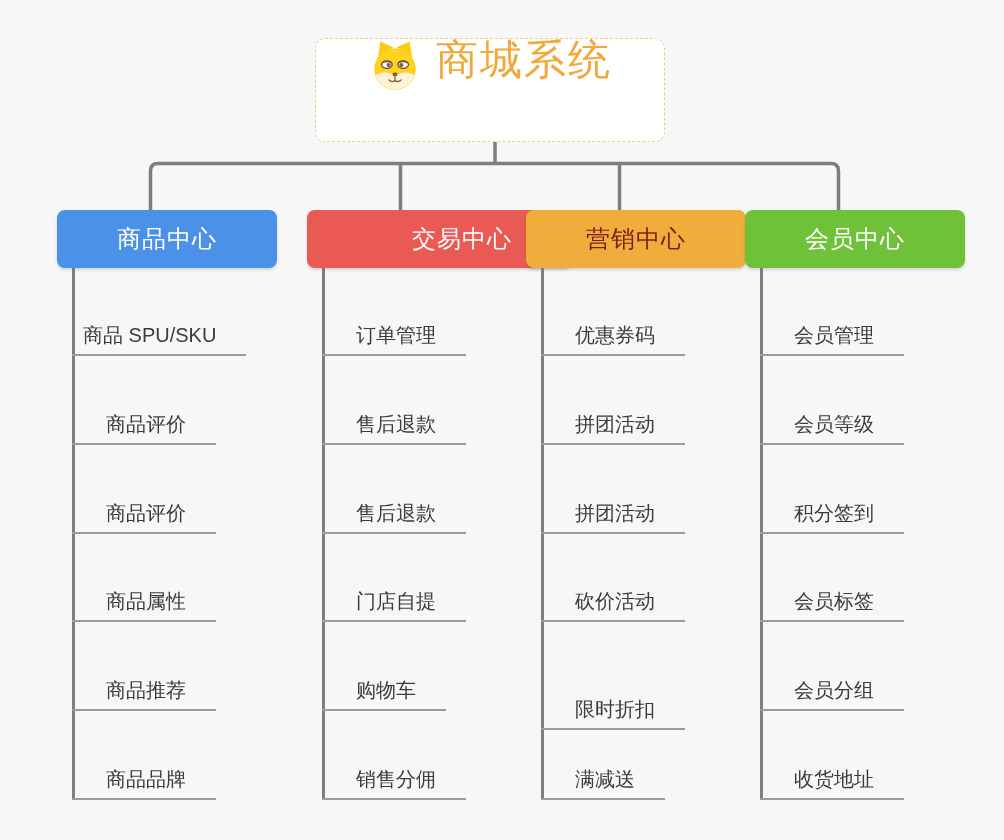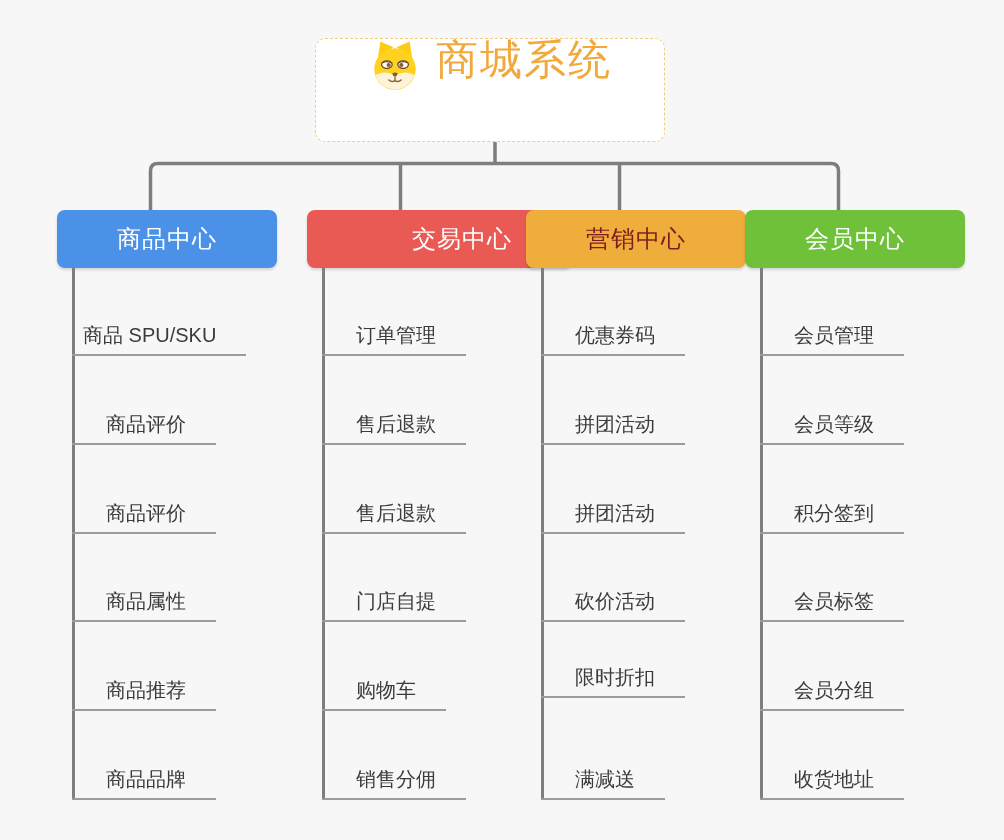--- a/index.html
+++ b/index.html
@@ -101,21 +101,21 @@
         <div class="leaf" style="top: 399px;">购物车</div>
         <div class="leaf" style="top: 488px;">销售分佣</div>
       </div>
       <div class="branch-node" style="left: 526px; background: rgb(239, 173, 59); color: #7f1d1d;">营销中心</div>
       <div class="branch-col" style="left: 541px;">
         <div class="spine"></div>
         <div class="leaf" style="top: 44px;">优惠券码</div>
         <div class="leaf" style="top: 133px;">拼团活动</div>
         <div class="leaf" style="top: 222px;">拼团活动</div>
         <div class="leaf" style="top: 310px;">砍价活动</div>
-        <div class="leaf" style="top: 386px;">限时折扣</div>
+        <div class="leaf" style="top: 418px;">限时折扣</div>
         <div class="leaf" style="top: 488px;">满减送</div>
       </div>
       <div class="branch-node" style="left: 745px; background: rgb(111, 193, 58); color: rgb(255, 255, 255);">会员中心</div>
       <div class="branch-col" style="left: 760px;">
         <div class="spine"></div>
         <div class="leaf" style="top: 44px;">会员管理</div>
         <div class="leaf" style="top: 133px;">会员等级</div>
         <div class="leaf" style="top: 222px;">积分签到</div>
         <div class="leaf" style="top: 310px;">会员标签</div>
         <div class="leaf" style="top: 399px;">会员分组</div>

